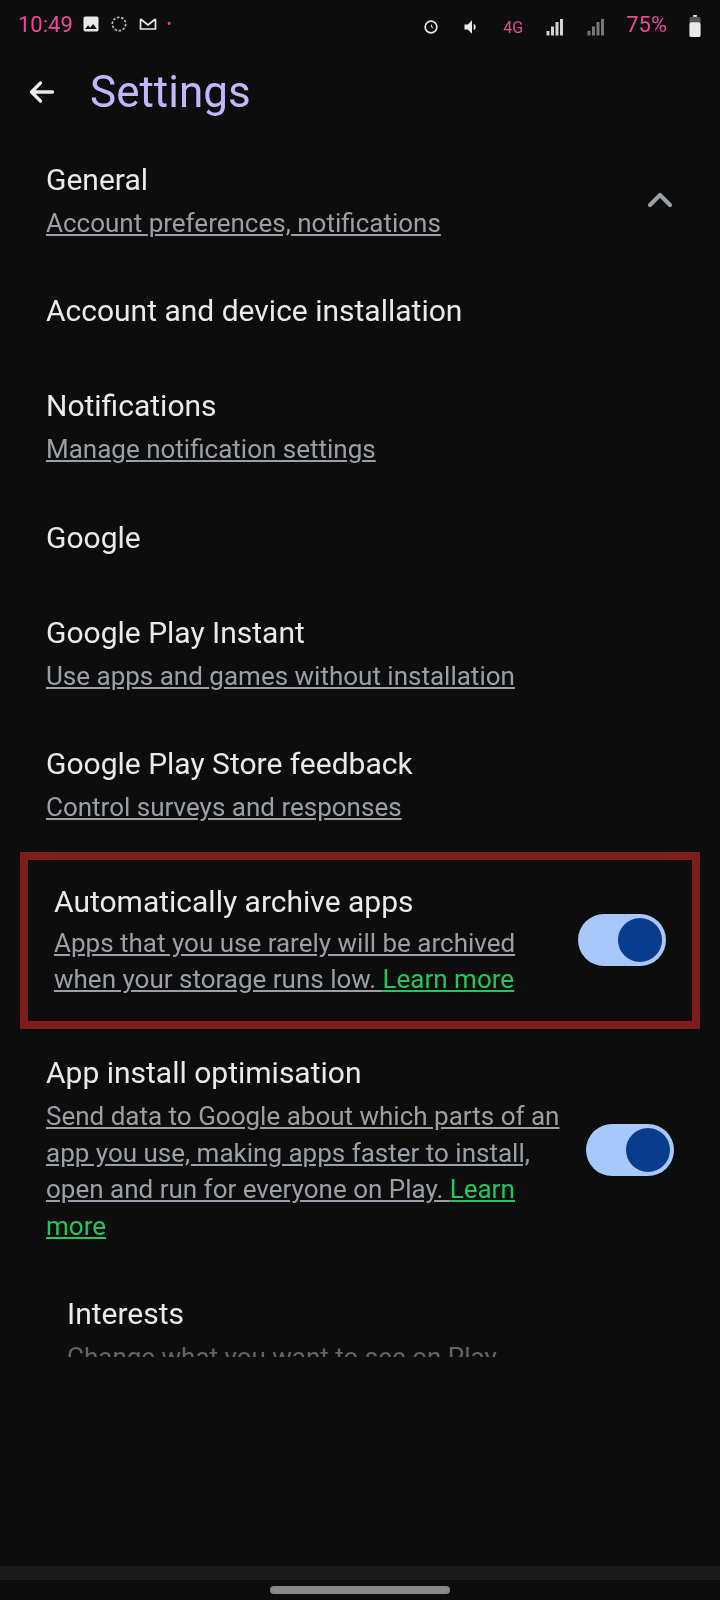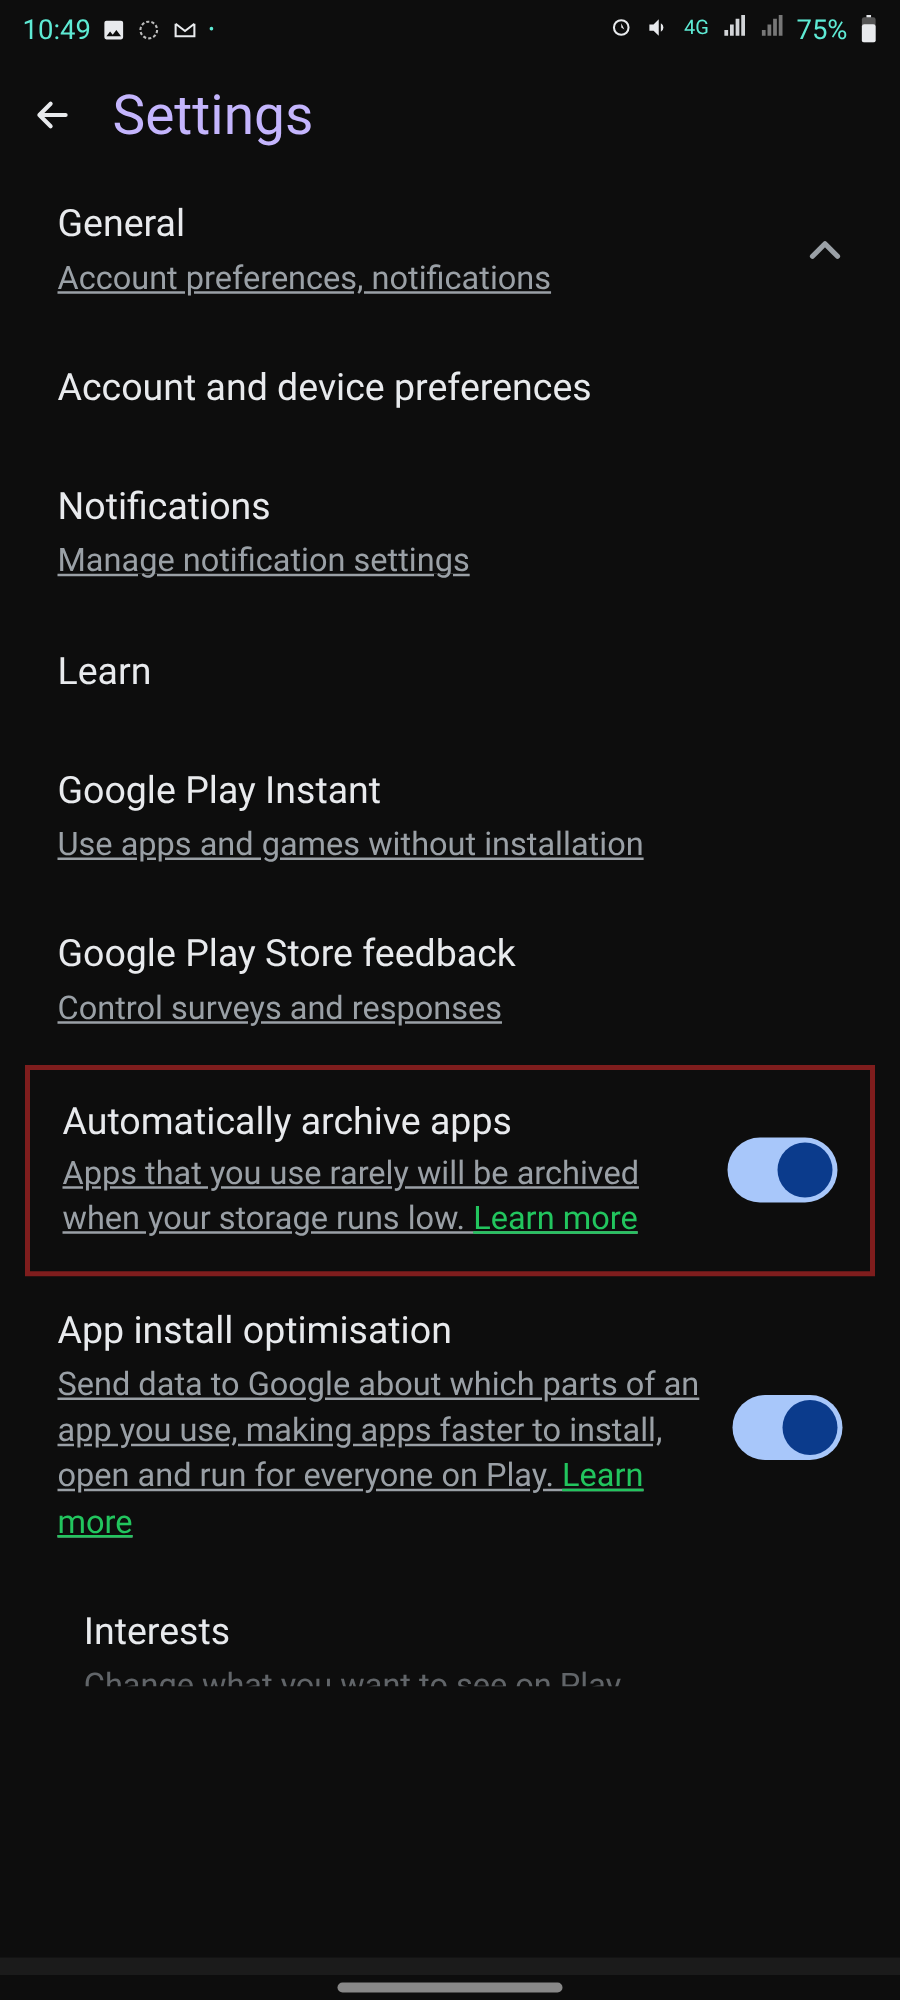--- a/index.html
+++ b/index.html
@@ -16,31 +16,31 @@
     overflow: hidden;
     position: relative;
   }
   .status-bar {
     height: 48px;
     display: flex;
     justify-content: space-between;
     align-items: center;
     padding: 0 18px;
     font-size: 22px;
-    color: #5eead4;
+    color: #ec4899;
   }
   .status-left {
     display: flex;
     align-items: center;
     gap: 8px;
   }
   .status-right {
     display: flex;
-    align-items: flex-start;
-    gap: 10px;
+    align-items: flex-end;
+    gap: 21px;
   }
   .status-ic { display: inline-flex; align-items: center; }
   .app-bar {
     display: flex;
     align-items: center;
     gap: 24px;
     padding: 18px 18px 18px 18px;
   }
   .back-arrow {
     width: 48px;
@@ -101,21 +101,21 @@
   .toggle .knob {
     position: absolute;
     right: 4px;
     top: 4px;
     width: 44px;
     height: 44px;
     background: #0b3b8c;
     border-radius: 50%;
   }
   .highlight {
-    border: 4px solid #7f1d1d;
+    border: 8px solid #7f1d1d;
     margin: 0 20px;
     padding: 24px 26px 24px 26px;
   }
   .highlight .row-title { margin-bottom: 6px; }
   .interests-row {
     padding: 26px 46px 0 67px;
   }
   .cutoff-sub {
     font-size: 26px;
     color: #9aa0a6;
@@ -217,34 +217,34 @@
     </div>
     <div class="chevron">
       <svg width="40" height="40" viewBox="0 0 24 24" fill="none" stroke="#9aa0a6" stroke-width="2.5" stroke-linecap="round" stroke-linejoin="round">
           <polyline points="6 15 12 9 18 15"></polyline>
         </svg>
     </div>
   </div>
 
   <div class="setting-row">
     <div class="row-text">
-      <div class="row-title">Account and device preferences</div>
+      <div class="row-title">Account and device installation</div>
     </div>
   </div>
 
   <div class="setting-row">
     <div class="row-text">
       <div class="row-title">Notifications</div>
       <div class="row-sub">Manage notification settings</div>
     </div>
   </div>
 
   <div class="setting-row">
     <div class="row-text">
-      <div class="row-title">Learn</div>
+      <div class="row-title">Google</div>
     </div>
   </div>
 
   <div class="setting-row">
     <div class="row-text">
       <div class="row-title">Google Play Instant</div>
       <div class="row-sub">Use apps and games without installation</div>
     </div>
   </div>
 

